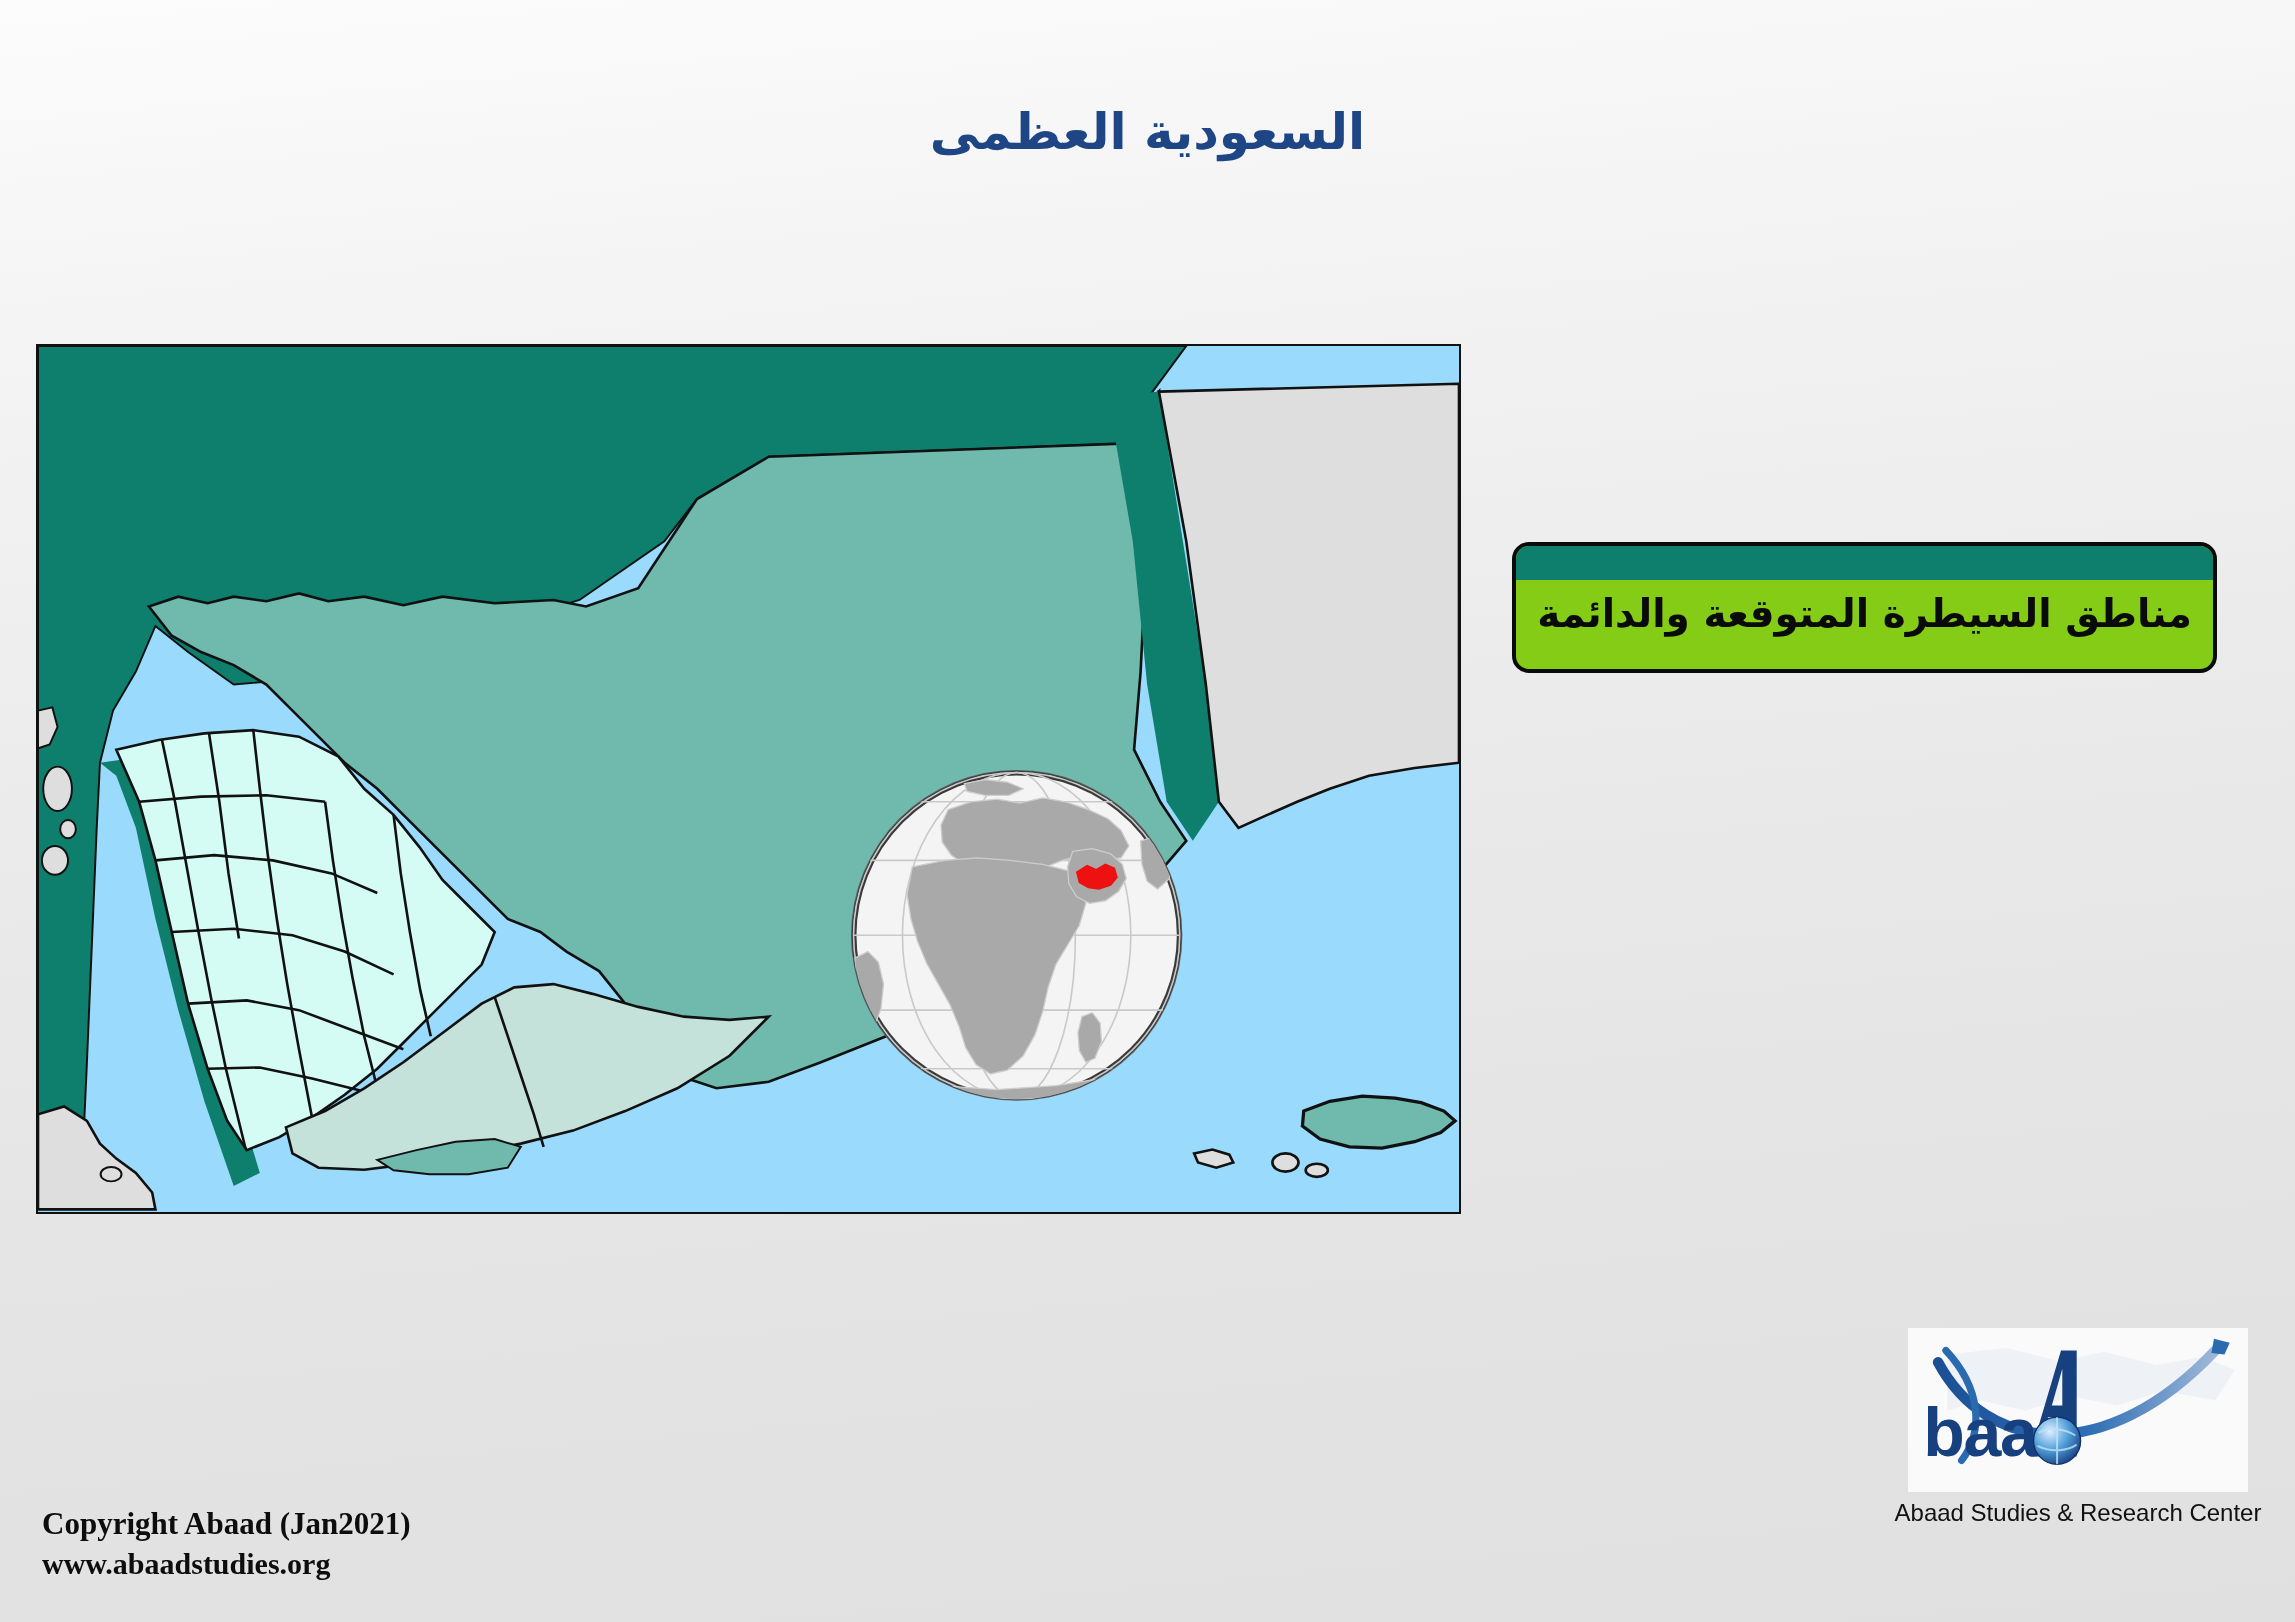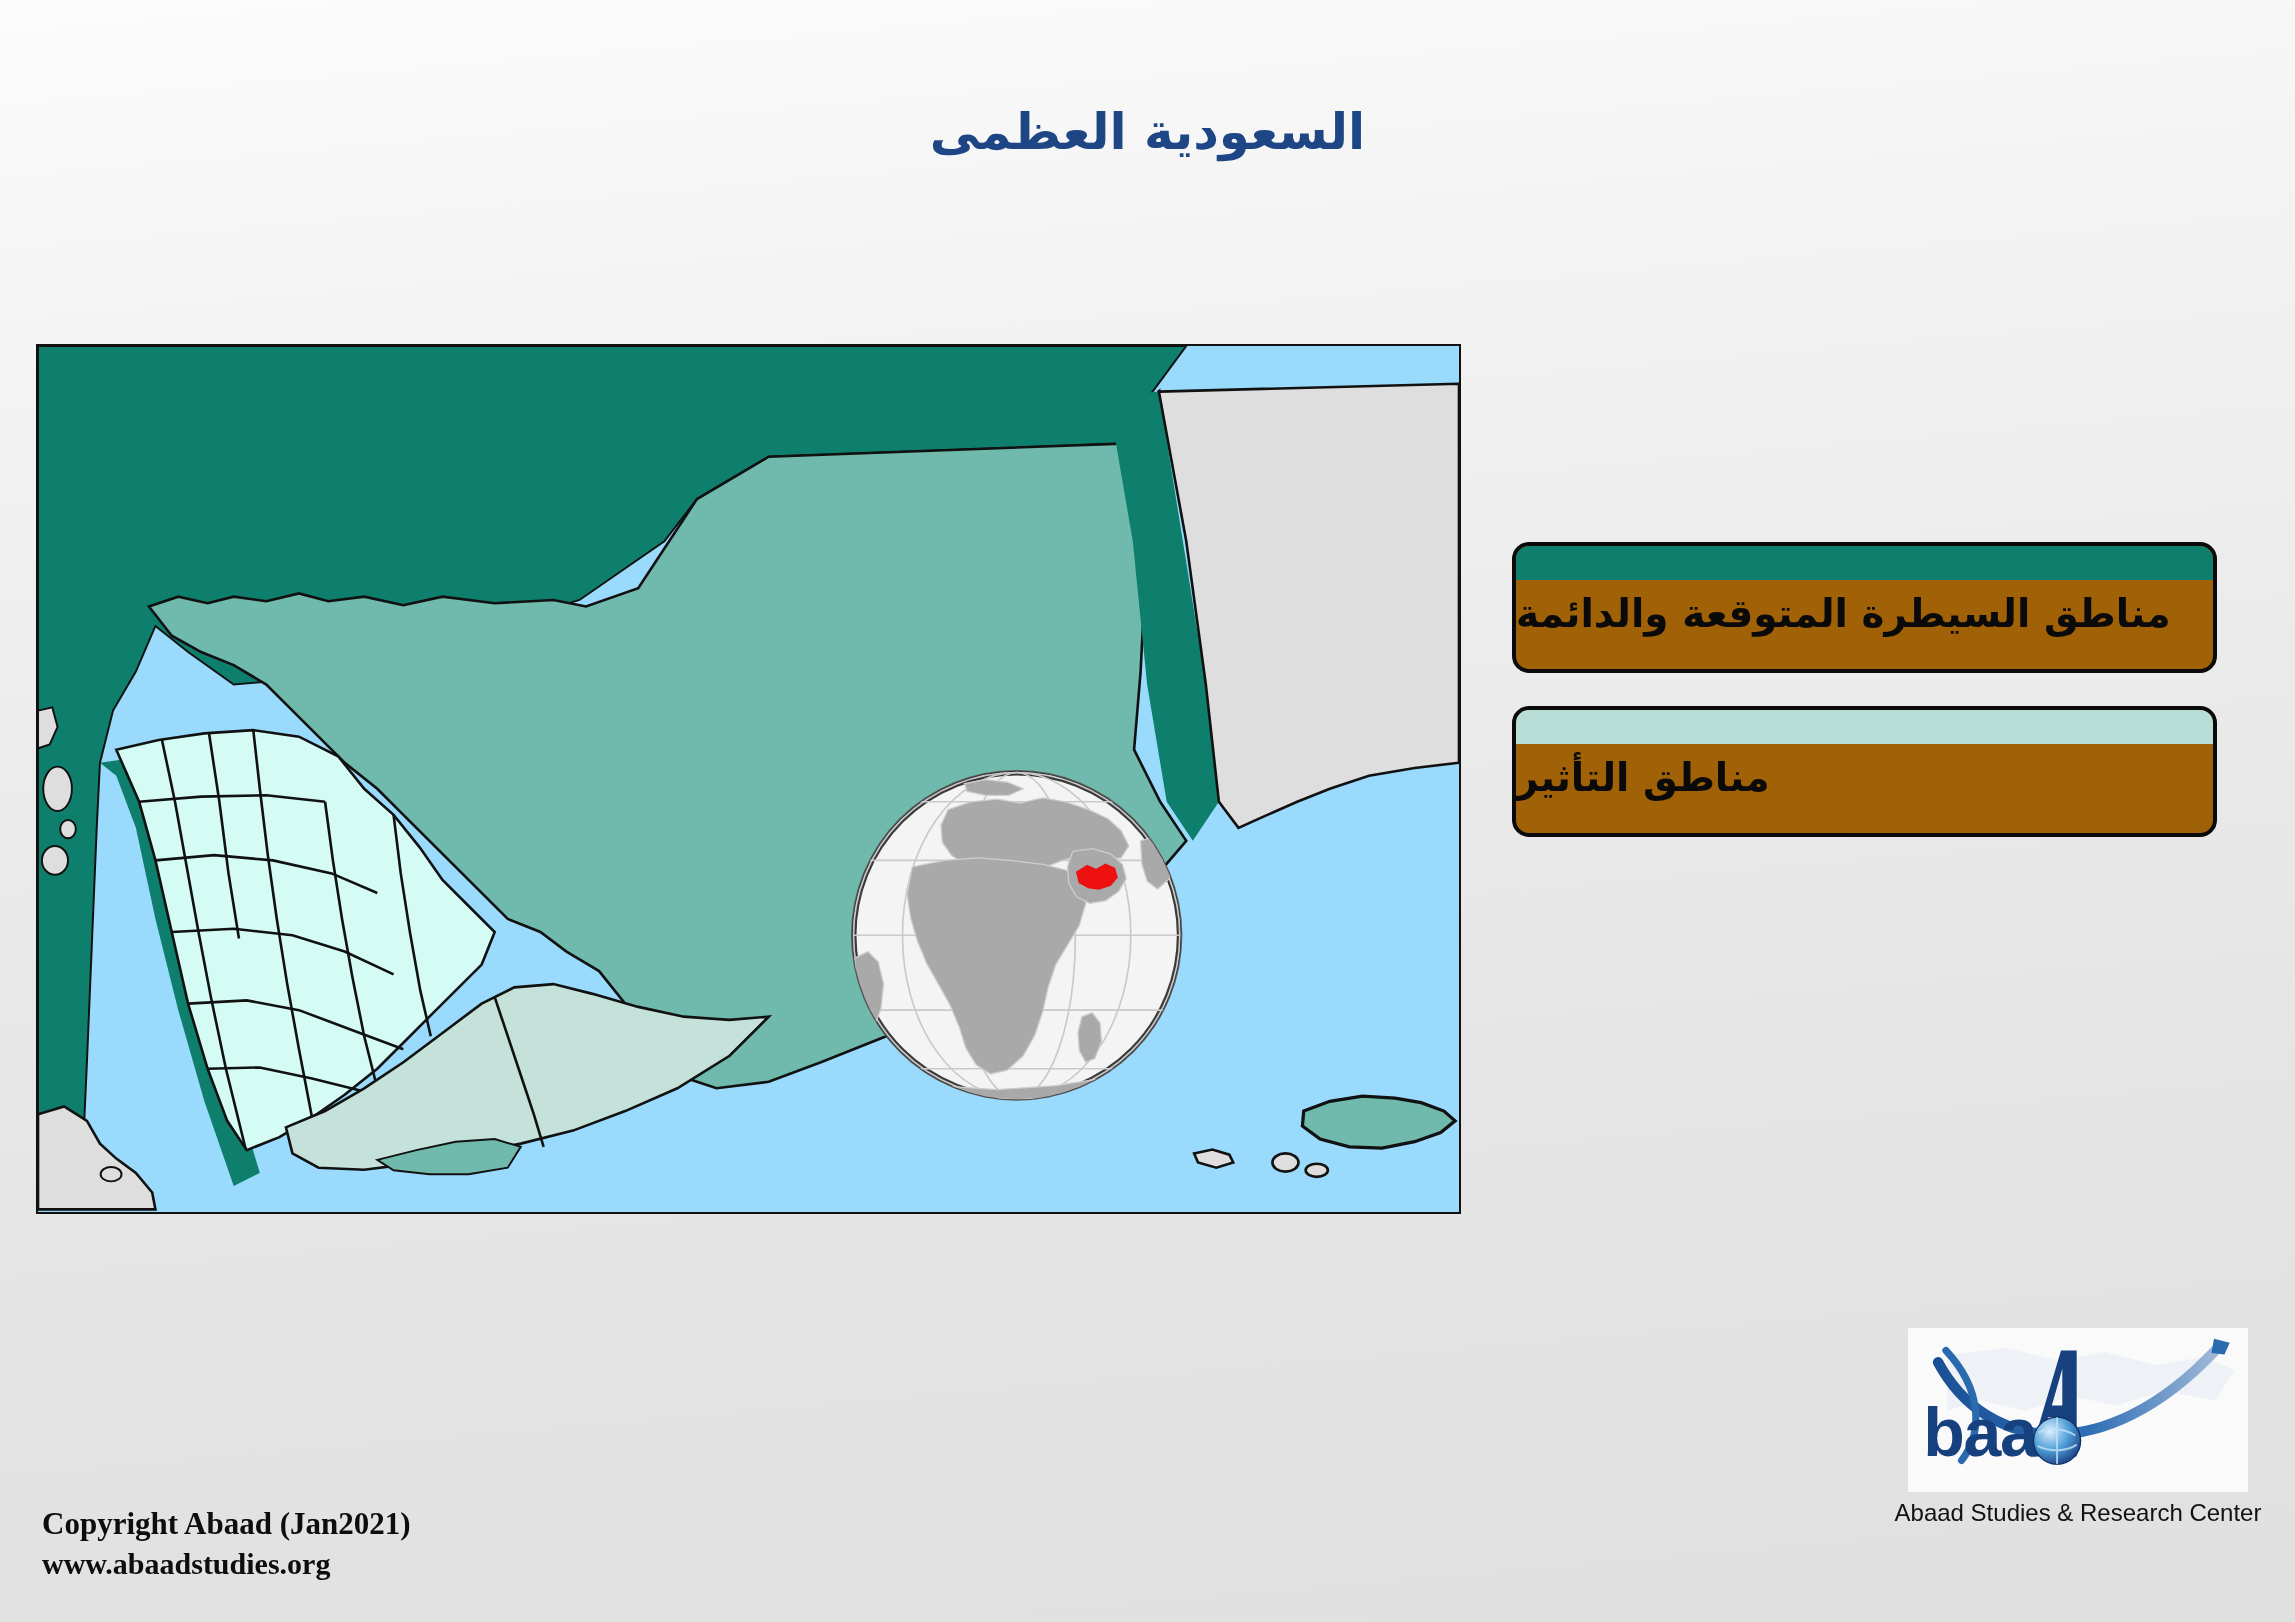--- a/index.html
+++ b/index.html
@@ -18,21 +18,21 @@
   #map-panel{
     position:absolute;left:36px;top:344px;width:1425px;height:870px;
     border:2.6px solid #111;box-sizing:border-box;background:#9adafc;overflow:hidden;
   }
   #map-svg{display:block;width:100%;height:100%;}
   
   #legend{position:absolute;left:1512px;top:542px;width:705px;}
   .legend-box{
     position:relative;width:705px;height:131px;margin-bottom:33px;
     border:4.6px solid #0a0a0a;border-radius:17px;box-sizing:border-box;
-    background:#a16207;overflow:hidden;display:flex;align-items:center;justify-content:flex-end;
+    background:#84cc16;overflow:hidden;display:flex;align-items:center;justify-content:center;
   }
   .legend-strip{position:absolute;left:0;top:0;width:100%;height:34px;}
   .legend-label{
     font-family:"DejaVu Sans","Liberation Sans",sans-serif;
     font-size:39px;font-weight:bold;color:#0a0a0a;text-align:center;
     position:relative;z-index:2;padding-top:11.8px;white-space:nowrap;
   }
   
   #copyright{
     position:absolute;left:42px;top:1505px;width:419px;text-align:left;
@@ -184,24 +184,20 @@
 </div>
 
 <div id="legend">
 
   <div class="legend-box">
     <div class="legend-strip" style="background:#0d7f6c"></div>
     <div class="legend-label">مناطق السيطرة المتوقعة والدائمة</div>
   </div>
 
 
-  <div class="legend-box">
-    <div class="legend-strip" style="background:#b8ded7"></div>
-    <div class="legend-label">مناطق التأثير</div>
-  </div>
 
 </div>
 
 <div id="copyright">
   <div class="line1">Copyright Abaad (Jan2021)</div>
   <div class="line2">www.abaadstudies.org</div>
 </div>
 
 <div id="logo-block">
   <div id="logo-mark">

